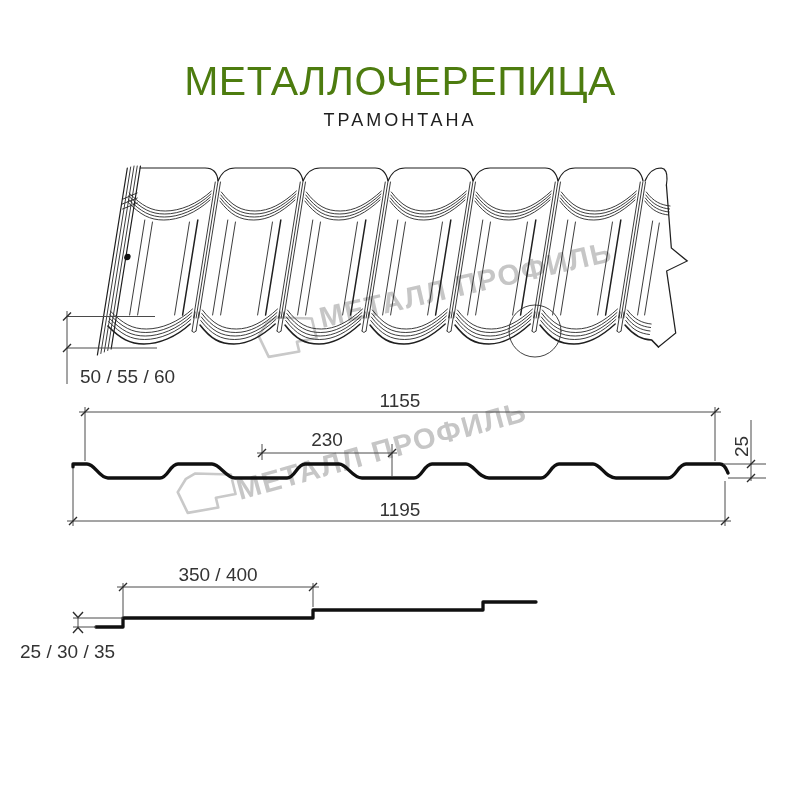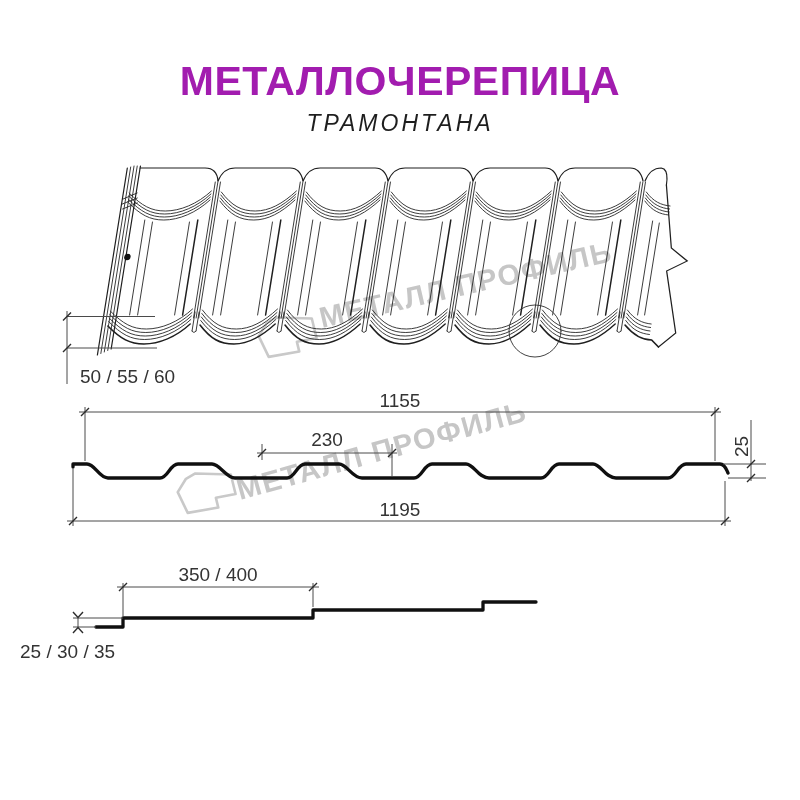--- a/index.html
+++ b/index.html
@@ -1,22 +1,22 @@
 <!DOCTYPE html>
 <html><head>
 <meta charset="utf-8">
 <style>
   html,body{margin:0;padding:0;background:#ffffff;}
   body{width:800px;height:800px;position:relative;overflow:hidden;
        font-family:"Liberation Sans","DejaVu Sans",sans-serif;}
   .layer{position:absolute;left:0;top:0;width:800px;height:800px;}
   svg{display:block;}
   .header{position:absolute;left:0;top:60px;width:800px;text-align:center;}
-  .title{font-size:41px;font-weight:700;letter-spacing:.5px;color:#a21caf;line-height:1.05;}
-  .subtitle{font-size:23px;font-weight:500;letter-spacing:3px;color:#1e1e1e;margin-top:7px;font-style:italic;}
+  .title{font-size:41px;font-weight:400;letter-spacing:.5px;color:#4d7c0f;line-height:1.05;}
+  .subtitle{font-size:18px;font-weight:500;letter-spacing:3px;color:#1e1e1e;margin-top:7px;}
   
   .wf{stroke:#2e2e2e;stroke-width:.9;fill:none;stroke-linecap:round;}
   .wfh{stroke:#1f1f1f;stroke-width:1.5;fill:none;stroke-linecap:round;}
   .edge{stroke:#1f1f1f;stroke-width:1.2;fill:none;stroke-linecap:round;}
   .thick{stroke:#101010;stroke-width:3.3;fill:none;stroke-linejoin:round;stroke-linecap:round;}
   .dim{stroke:#4a4a4a;stroke-width:1;fill:none;}
   .tick{stroke:#2c2c2c;stroke-width:1.4;fill:none;}
   .dimtext{font-family:"Liberation Sans","DejaVu Sans",sans-serif;font-size:19px;fill:#343434;}
   .mid{text-anchor:middle;}
   .wmtext{font-family:"Liberation Sans","DejaVu Sans",sans-serif;font-size:29px;font-weight:bold;

